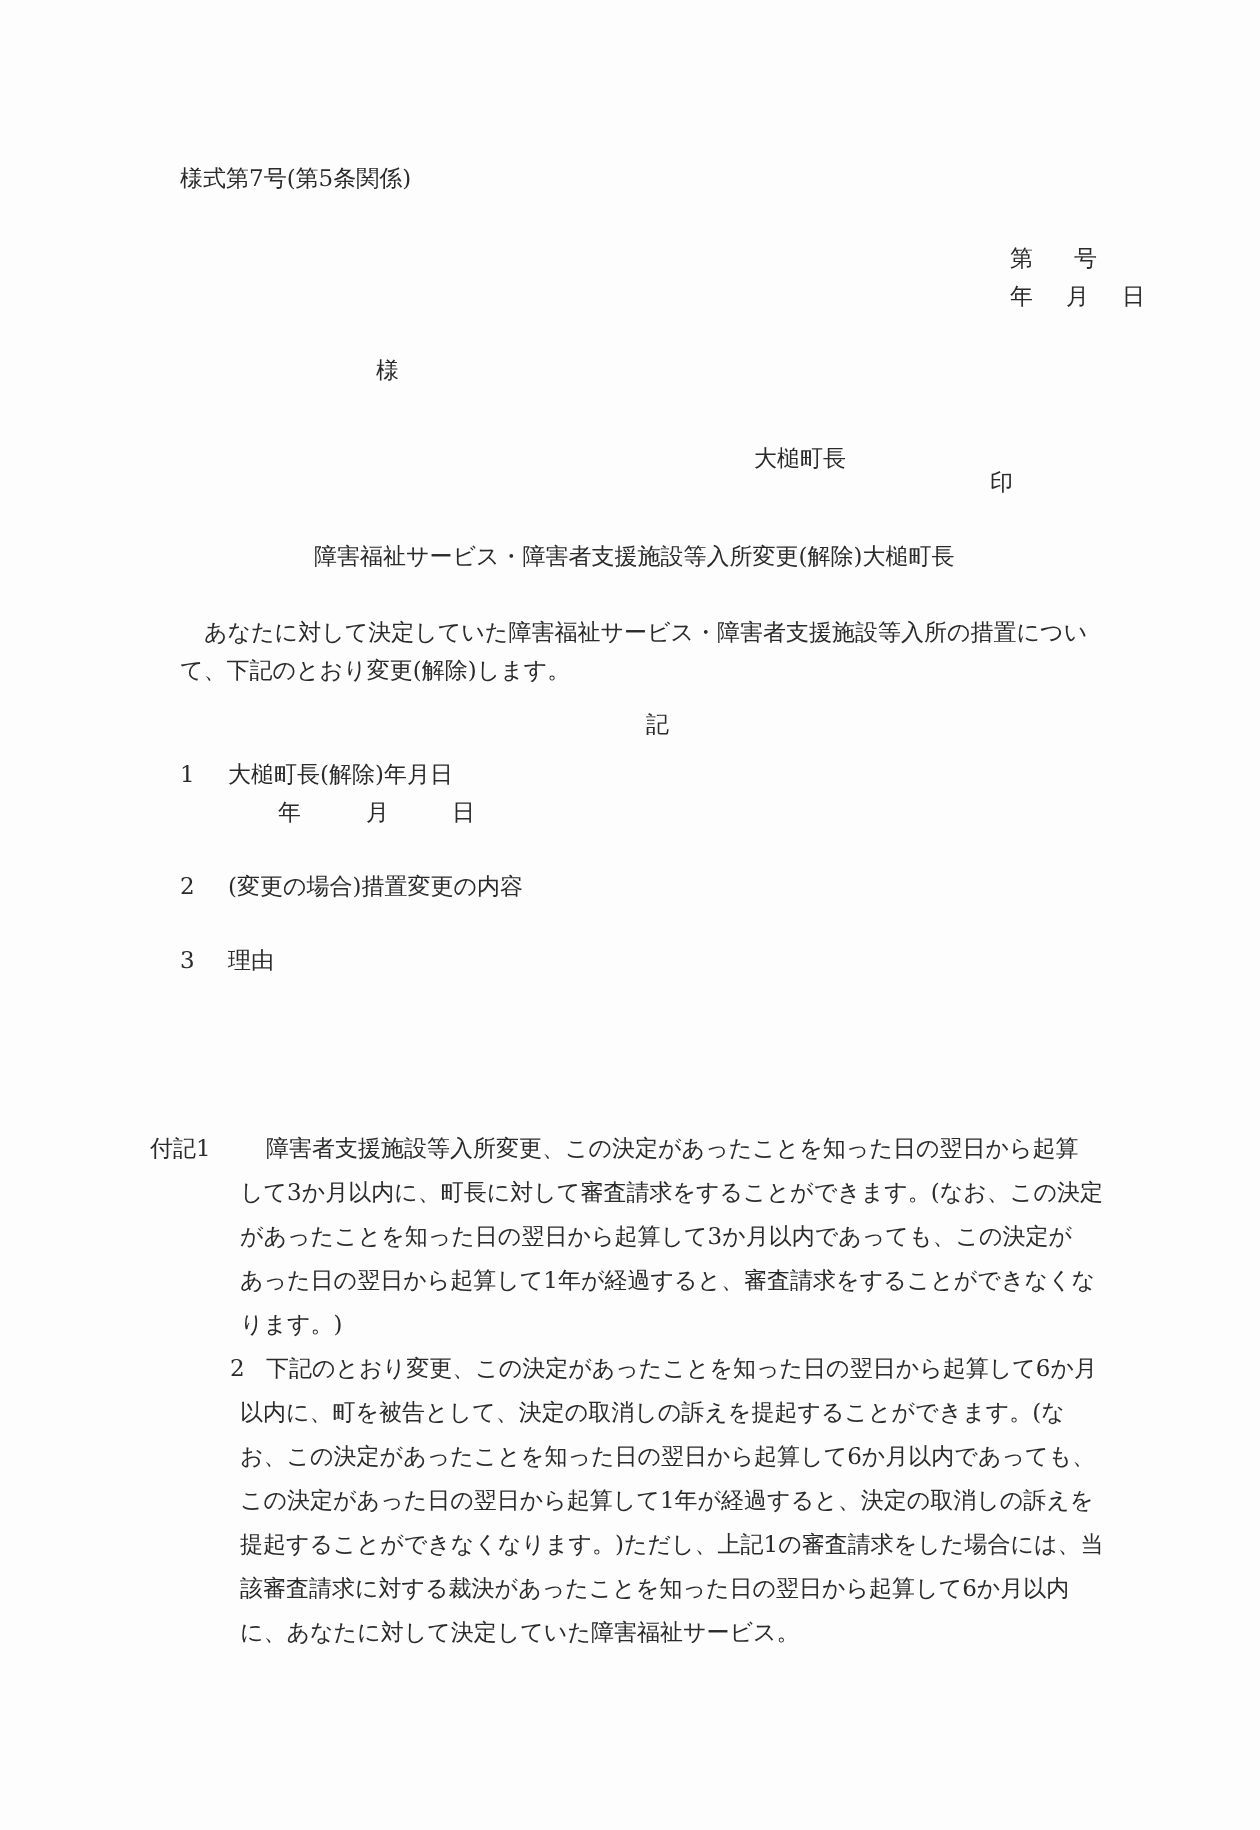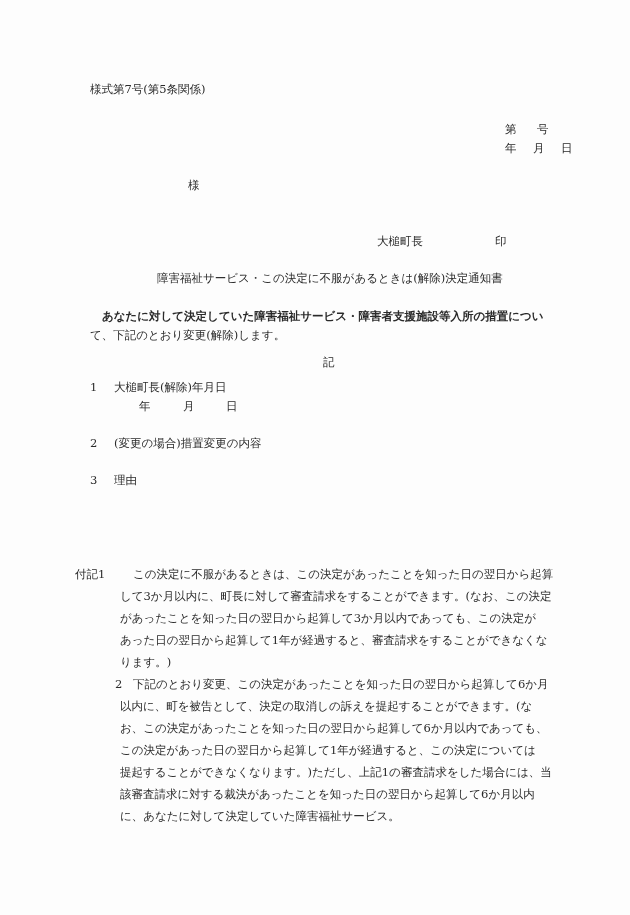--- a/index.html
+++ b/index.html
@@ -16,21 +16,21 @@
       color: #2a2a2a;
       font-size: 11.5px;
       line-height: 1;
     }
     .abs { position: absolute; white-space: nowrap; margin-left: 15px; }
     .form-no { left: 75px; top: 84px; }
     .num-line { left: 490px; top: 124px; }
     .date-line { left: 490px; top: 143px; }
     .num-line span, .date-line span { display: inline-block; }
     .addressee { left: 173px; top: 180px; }
-    .sender { left: 362px; top: 236px; }
+    .sender { left: 362px; top: 224px; }
     .seal { left: 480px; top: 236px; }
     .title { left: 142px; top: 273px; }
     .ki { left: 308px; top: 357px; }
     .item1-head { left: 75px; top: 382px; }
     .item1-date { left: 124px; top: 401px; }
     .item1-date span { display: inline-block; }
     .item2 { left: 75px; top: 438px; }
     .item3 { left: 75px; top: 475px; }
     .item-num { display: inline-block; width: 24px; }
   </style>
@@ -47,23 +47,23 @@
 
   <div class="abs date-line">
     <span style="width:28px;">年</span><span style="width:28px;">月</span><span>日</span>
   </div>
 
   <div class="abs addressee">様</div>
 
   <div class="abs sender">大槌町長</div>
   <div class="abs seal">印</div>
 
-  <div class="abs title">障害福祉サービス・この決定に不服があるときは(解除)決定通知書</div>
+  <div class="abs title">障害福祉サービス・障害者支援施設等入所変更(解除)大槌町長</div>
 
-  <div class="abs" style="left:87px; top:311px;font-weight:bold;">あなたに対して決定していた障害福祉サービス・障害者支援施設等入所の措置につい</div>
+  <div class="abs" style="left:87px; top:311px;">あなたに対して決定していた障害福祉サービス・障害者支援施設等入所の措置につい</div>
   <div class="abs" style="left:75px; top:330px;">て、下記のとおり変更(解除)します。</div>
 
   <div class="abs ki">記</div>
 
   <div class="abs item1-head">
     <span class="item-num">1</span><span>大槌町長(解除)年月日</span>
   </div>
   <div class="abs item1-date">
     <span style="width:44px;">年</span><span style="width:43px;">月</span><span>日</span>
   </div>
@@ -72,28 +72,28 @@
     <span class="item-num">2</span><span>(変更の場合)措置変更の内容</span>
   </div>
 
   <div class="abs item3">
     <span class="item-num">3</span><span>理由</span>
   </div>
 
   <div class="abs" style="left:60px; top:569px;">
     <span>付記</span><span>1</span>
   </div>
-  <div class="abs" style="left:118px; top:569px;">この決定に不服があるときは、この決定があったことを知った日の翌日から起算</div>
+  <div class="abs" style="left:118px; top:569px;">障害者支援施設等入所変更、この決定があったことを知った日の翌日から起算</div>
   <div class="abs" style="left:105px; top:591px;">して3か月以内に、町長に対して審査請求をすることができます。(なお、この決定</div>
   <div class="abs" style="left:105px; top:613px;text-align:right;">があったことを知った日の翌日から起算して3か月以内であっても、この決定が</div>
   <div class="abs" style="left:105px; top:635px;">あった日の翌日から起算して1年が経過すると、審査請求をすることができなくな</div>
   <div class="abs" style="left:105px; top:657px;">ります。)</div>
 
   <div class="abs" style="left:100px; top:679px;">2</div>
   <div class="abs" style="left:118px; top:679px;">下記のとおり変更、この決定があったことを知った日の翌日から起算して6か月</div>
   <div class="abs" style="left:105px; top:701px;">以内に、町を被告として、決定の取消しの訴えを提起することができます。(な</div>
   <div class="abs" style="left:105px; top:723px;text-align:center;">お、この決定があったことを知った日の翌日から起算して6か月以内であっても、</div>
-  <div class="abs" style="left:105px; top:745px;">この決定があった日の翌日から起算して1年が経過すると、この決定については</div>
+  <div class="abs" style="left:105px; top:745px;">この決定があった日の翌日から起算して1年が経過すると、決定の取消しの訴えを</div>
   <div class="abs" style="left:105px; top:767px;">提起することができなくなります。)ただし、上記1の審査請求をした場合には、当</div>
   <div class="abs" style="left:105px; top:789px;">該審査請求に対する裁決があったことを知った日の翌日から起算して6か月以内</div>
   <div class="abs" style="left:105px; top:811px;">に、あなたに対して決定していた障害福祉サービス。</div>
 
 </div>
 
 </body></html>

